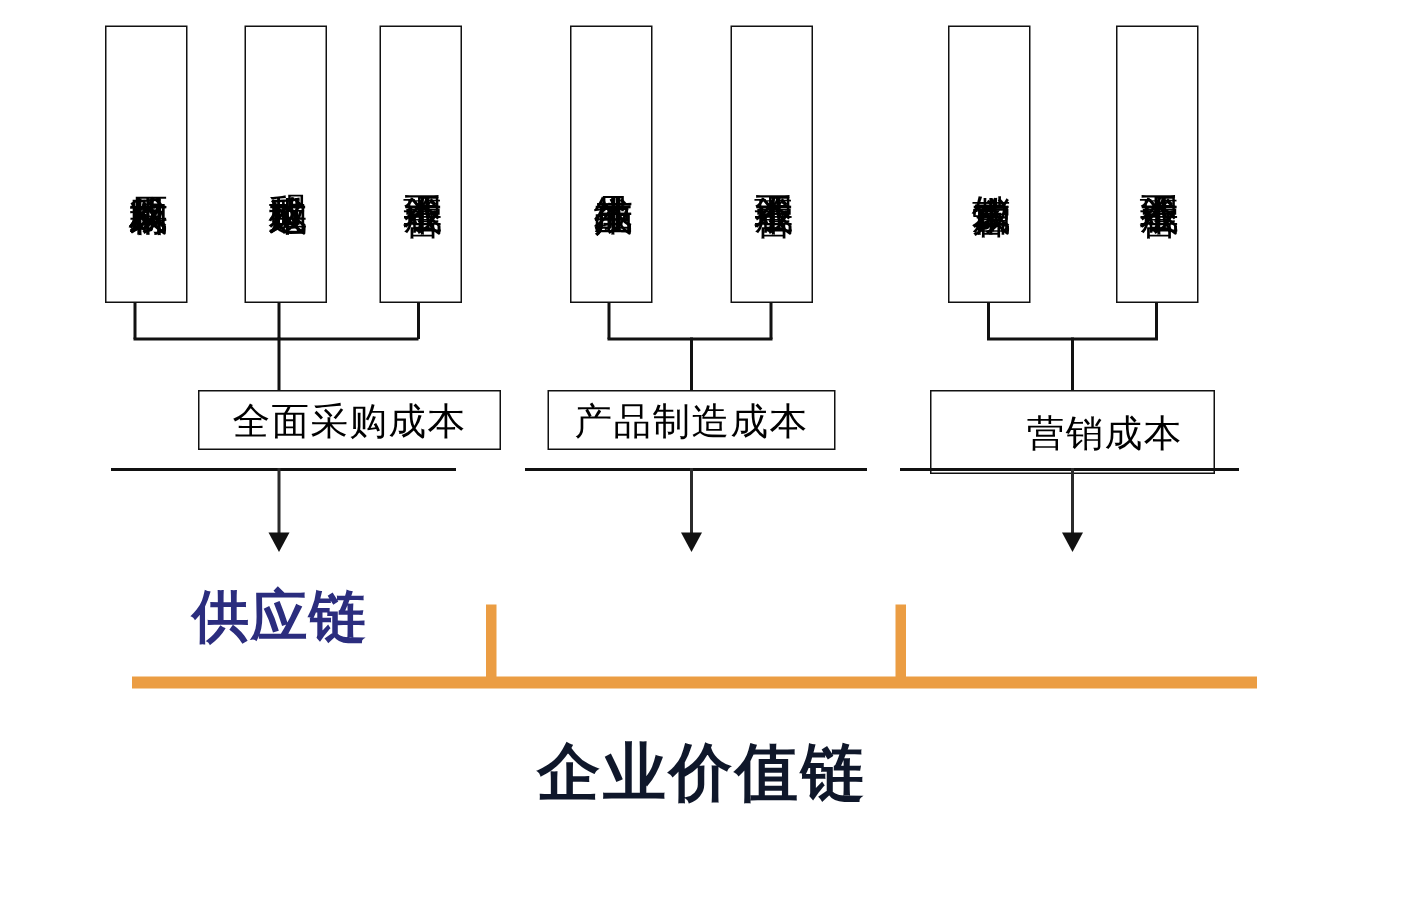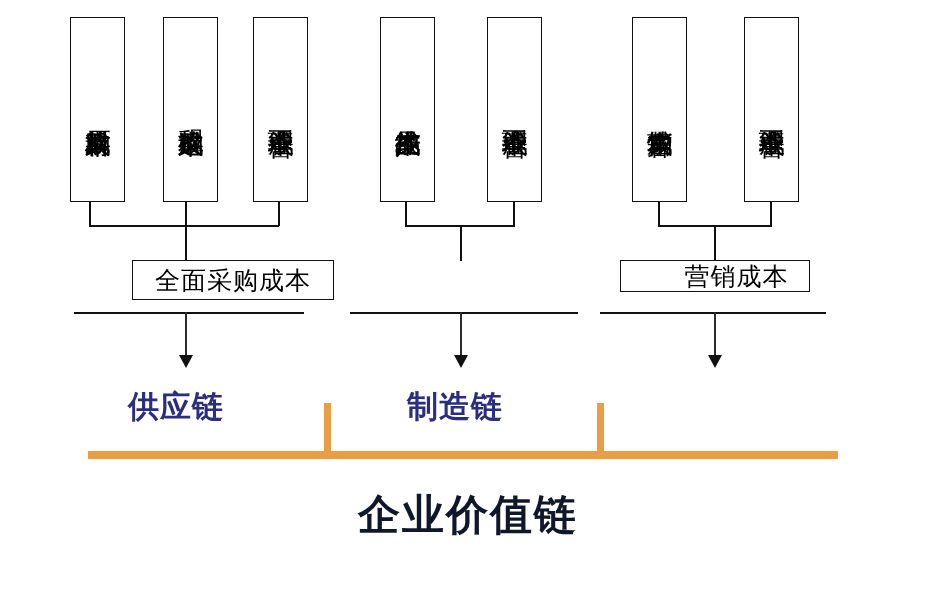--- a/index.html
+++ b/index.html
@@ -88,21 +88,21 @@
     height: 0;
     border-left: 7px solid transparent;
     border-right: 7px solid transparent;
     border-top: 13px solid #111111;
   }
 
   
   .chain-label {
     position: absolute;
     font-family: "DejaVu Sans", "Liberation Sans", sans-serif;
-    font-size: 31px;
+    font-size: 38px;
     font-weight: 700;
     color: #2b2d7e;
     white-space: nowrap;
     letter-spacing: 1px;
   }
 
   
   .orange-bar {
     position: absolute;
     background: #eb9d43;
@@ -163,39 +163,41 @@
   </div>
   <div class="vbox" style="left:487px; top:17px; width:55px; height:185px;">
     <span class="vtext">管理不善成本</span>
   </div>
 
   <div class="vline" style="left:405px; top:202px; height:24px;"></div>
   <div class="vline" style="left:513px; top:202px; height:24px;"></div>
   <div class="hline" style="left:405px; top:225px; width:110px;"></div>
   <div class="vline" style="left:460px; top:225px; height:36px;"></div>
 
+  <div class="sumbox" style="left:365px; top:260px; width:192px; height:40px;">
+    <span class="stext">产品制造成本</span>
+  </div>
   <div class="rule" style="left:350px; top:312px; width:228px;"></div>
   <div class="arrow-shaft" style="left:460px; top:312px; height:47px;"></div>
   <div class="arrow-head" style="left:454px; top:355px;"></div>
 
-  <div class="chain-label" style="left:407px; top:386px;">制造链</div>
 
   <div class="vbox" style="left:632px; top:17px; width:55px; height:185px;">
     <span class="vtext">客户营销成本</span>
   </div>
   <div class="vbox" style="left:744px; top:17px; width:55px; height:185px;">
     <span class="vtext">管理不善成本</span>
   </div>
 
   <div class="vline" style="left:658px; top:202px; height:24px;"></div>
   <div class="vline" style="left:770px; top:202px; height:24px;"></div>
   <div class="hline" style="left:658px; top:225px; width:114px;"></div>
   <div class="vline" style="left:714px; top:225px; height:36px;"></div>
 
-  <div class="sumbox" style="left:620px; top:260px; width:190px; height:32px;padding-left:43px;">
+  <div class="sumbox" style="left:620px; top:260px; width:190px; height:56px;padding-left:43px;">
     <span class="stext">营销成本</span>
   </div>
   <div class="rule" style="left:600px; top:312px; width:226px;"></div>
   <div class="arrow-shaft" style="left:714px; top:312px; height:47px;"></div>
   <div class="arrow-head" style="left:708px; top:355px;"></div>
 
 
   <div class="orange-tick" style="left:324px; top:403px; height:52px;"></div>
   <div class="orange-tick" style="left:597px; top:403px; height:52px;"></div>
 

